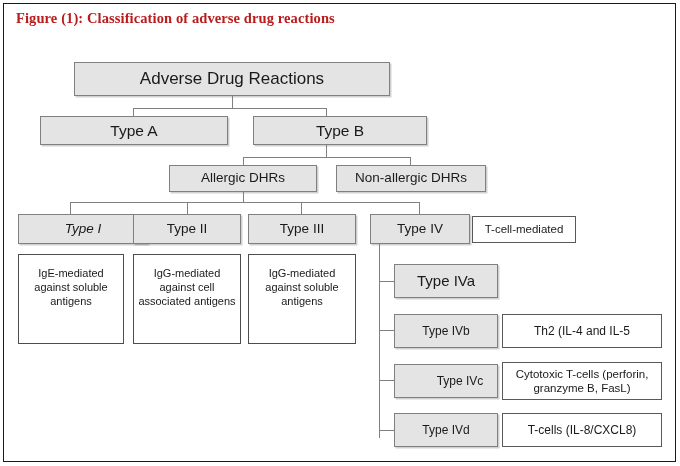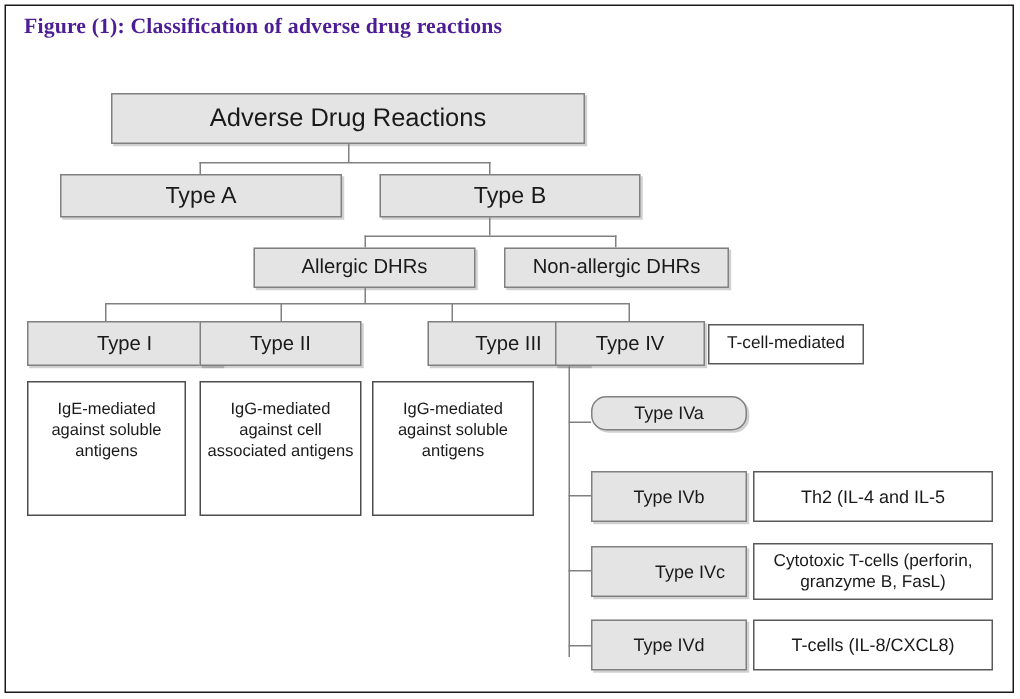--- a/index.html
+++ b/index.html
@@ -25,21 +25,21 @@
     box-sizing: border-box;
     pointer-events: none;
   }
   #fig-title {
     position: absolute;
     left: 16px;
     top: 10px;
     font-family: "Liberation Serif", serif;
     font-weight: bold;
     font-size: 14.5px;
-    color: #4c1d95;
+    color: #b91c1c;
     letter-spacing: 0.1px;
     white-space: nowrap;
   }
   .node {
     position: absolute;
     box-sizing: border-box;
     border: 1px solid #808080;
     background: #e4e4e4;
     display: flex;
     align-items: center;
@@ -111,27 +111,27 @@
     <span class="lbl">Non-allergic DHRs</span>
   </div>
 
   <div class="conn v" style="left:243px; top:192px; height:10px;"></div>
   <div class="conn h" style="left:70px; top:202px; width:350px;"></div>
   <div class="conn v" style="left:70px; top:202px; height:12px;"></div>
   <div class="conn v" style="left:187px; top:202px; height:12px;"></div>
   <div class="conn v" style="left:301px; top:202px; height:12px;"></div>
   <div class="conn v" style="left:419px; top:202px; height:12px;"></div>
 
-  <div class="node shadow" style="left:18px; top:214px; width:130px; height:30px; font-size:13.5px;">
+  <div class="node shadow" style="left:18px; top:214px; width:130px; height:30px; font-size:13.5px;font-style:italic;">
     <span class="lbl">Type I</span>
   </div>
   <div class="node shadow" style="left:133px; top:214px; width:108px; height:30px; font-size:13.5px;">
     <span class="lbl">Type II</span>
   </div>
-  <div class="node shadow" style="left:248px; top:214px; width:108px; height:30px; font-size:13.5px;margin-left:37px;">
+  <div class="node shadow" style="left:248px; top:214px; width:108px; height:30px; font-size:13.5px;">
     <span class="lbl">Type III</span>
   </div>
   <div class="node shadow" style="left:370px; top:214px; width:100px; height:30px; font-size:13.5px;">
     <span class="lbl">Type IV</span>
   </div>
   <div class="node white" style="left:472px; top:216px; width:104px; height:27px; font-size:11.5px;">
     <span class="lbl">T-cell-mediated</span>
   </div>
 
   <div class="node desc" style="left:133px; top:254px; width:108px; height:90px; font-size:11px;">
@@ -143,21 +143,21 @@
   <div class="node desc" style="left:248px; top:254px; width:108px; height:90px; font-size:11px;">
     <span class="lbl">IgG-mediated against soluble antigens</span>
   </div>
 
   <div class="conn v" style="left:379px; top:244px; height:194px;"></div>
   <div class="conn h" style="left:379px; top:281px; width:15px;"></div>
   <div class="conn h" style="left:379px; top:330px; width:15px;"></div>
   <div class="conn h" style="left:379px; top:380px; width:15px;"></div>
   <div class="conn h" style="left:379px; top:430px; width:15px;"></div>
 
-  <div class="node shadow" style="left:394px; top:264px; width:104px; height:23px; font-size:12px;border-radius:10px;">
+  <div class="node shadow" style="left:394px; top:264px; width:104px; height:34px; font-size:15px;">
     <span class="lbl">Type IVa</span>
   </div>
 
   <div class="node shadow" style="left:394px; top:314px; width:104px; height:34px; font-size:12px;">
     <span class="lbl">Type IVb</span>
   </div>
   <div class="node white" style="left:502px; top:314px; width:160px; height:34px; font-size:12px;">
     <span class="lbl">Th2 (IL-4 and IL-5</span>
   </div>
 

